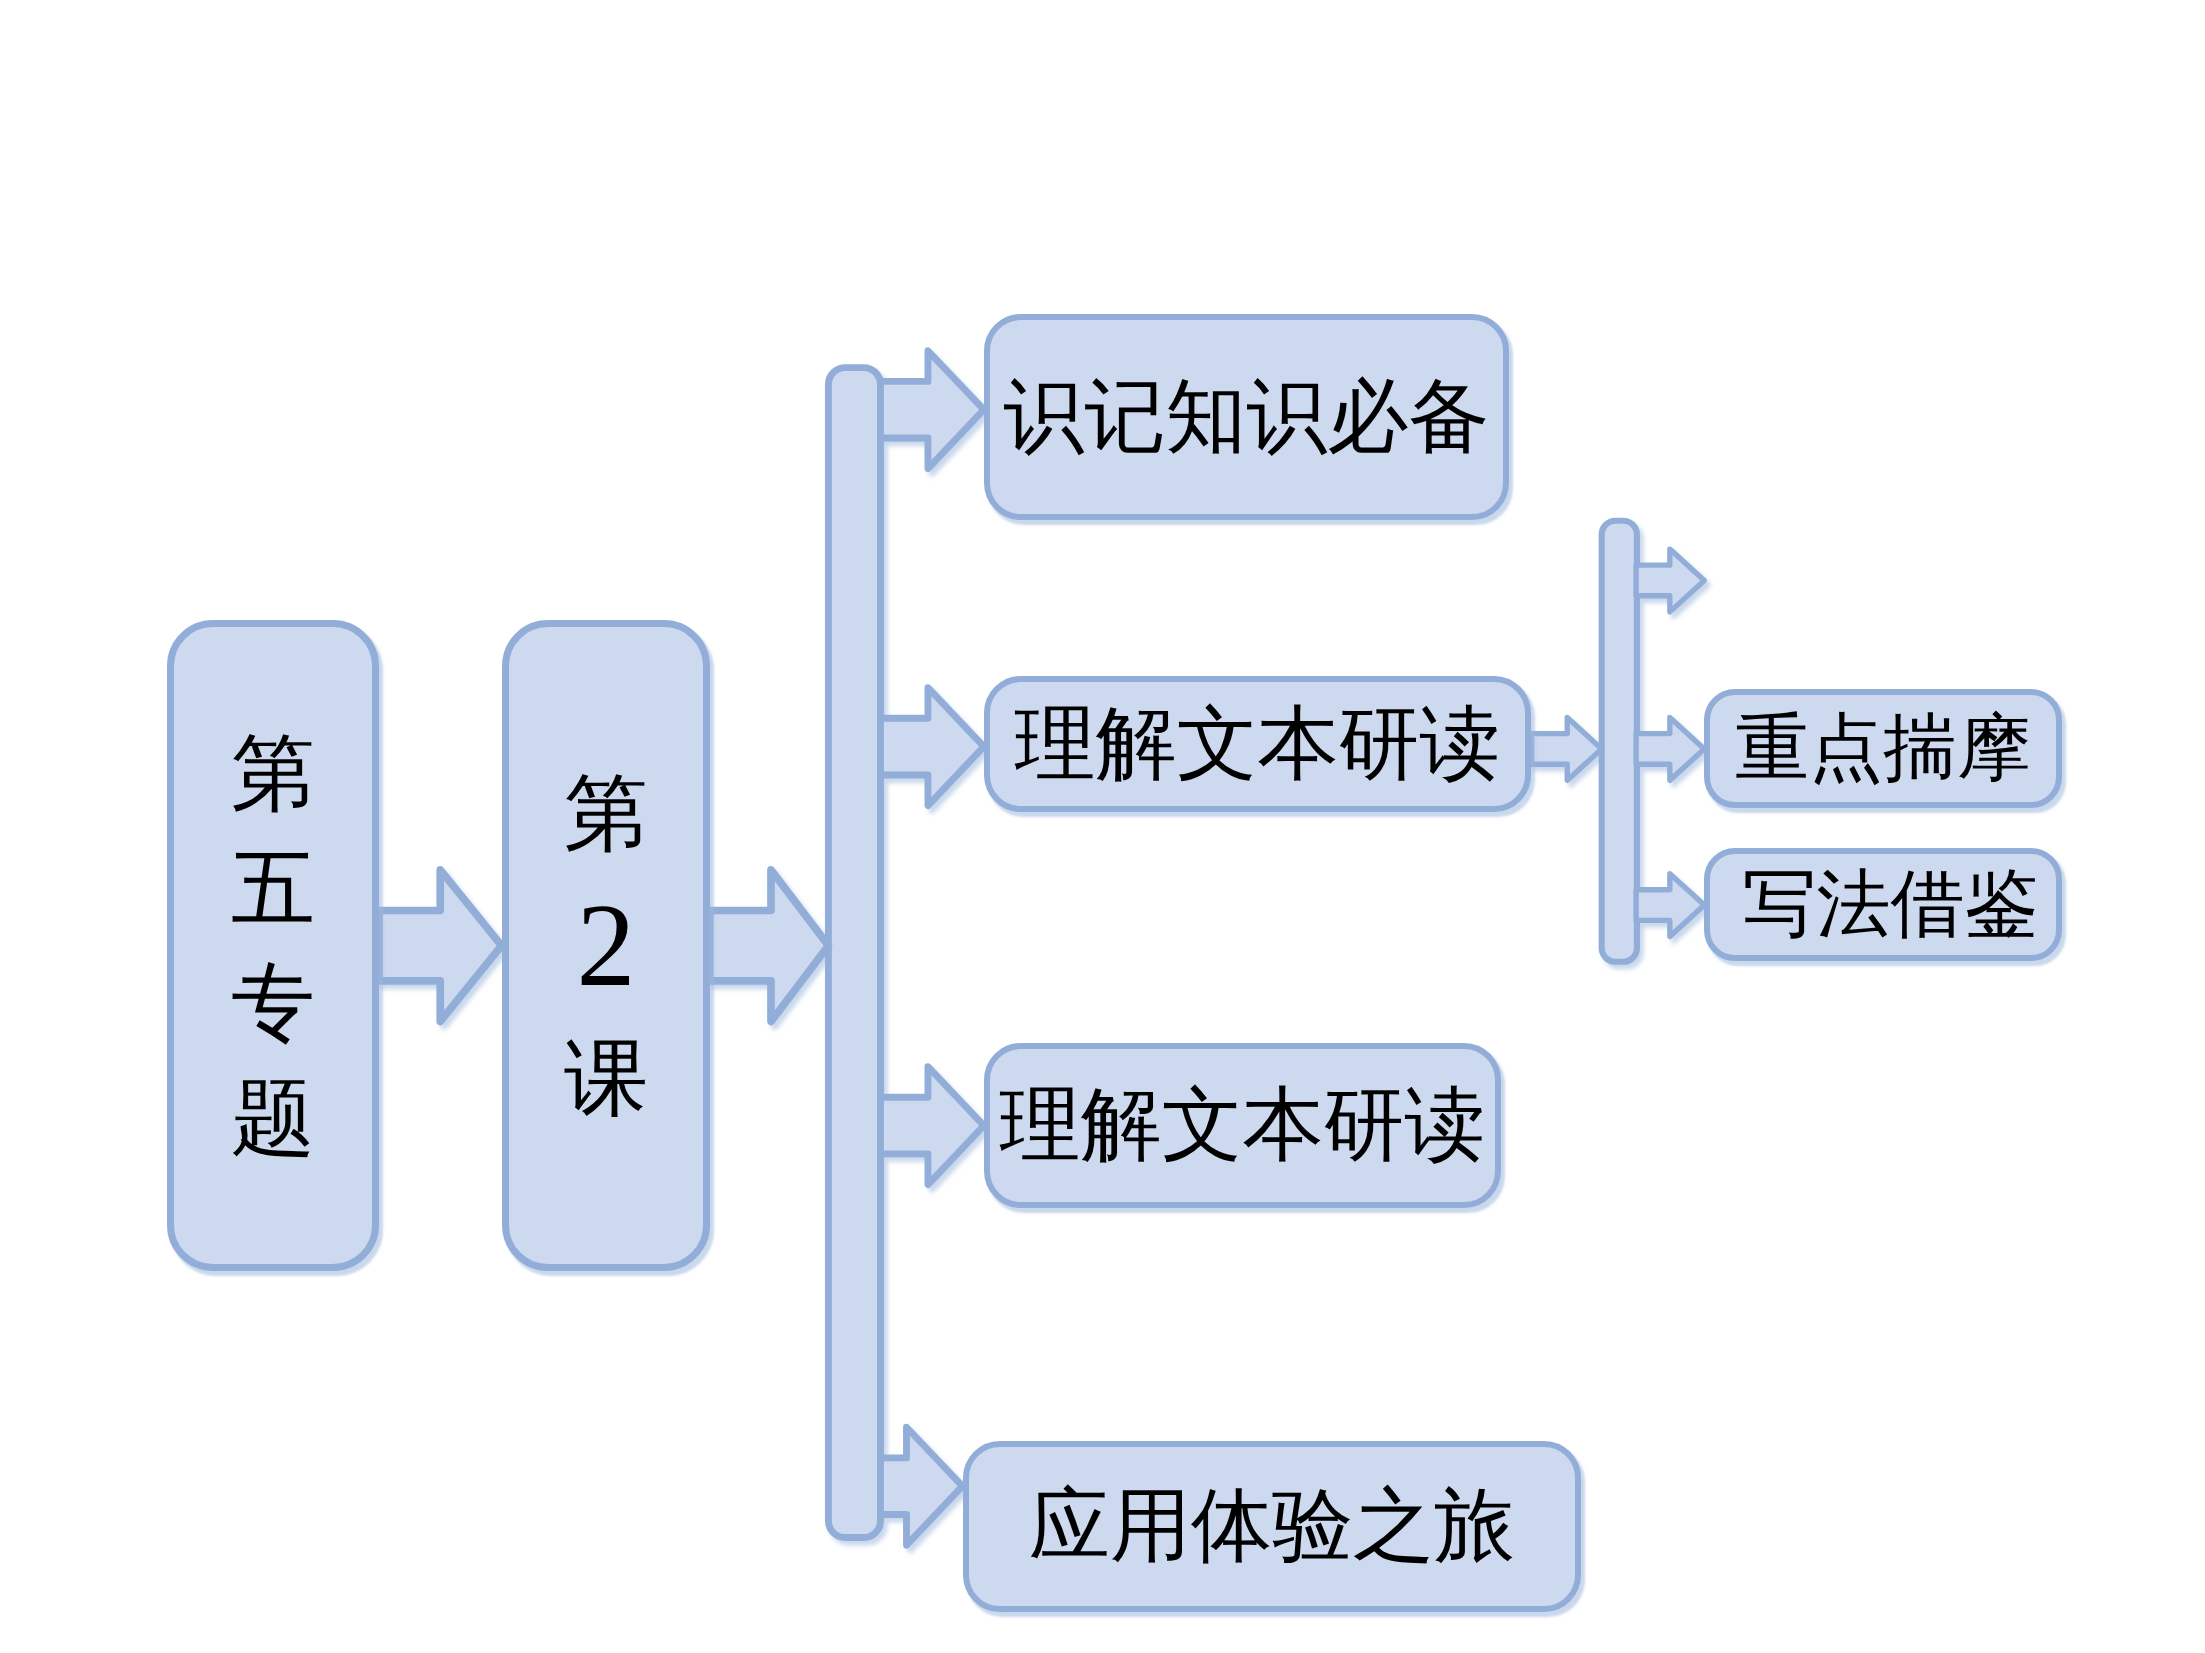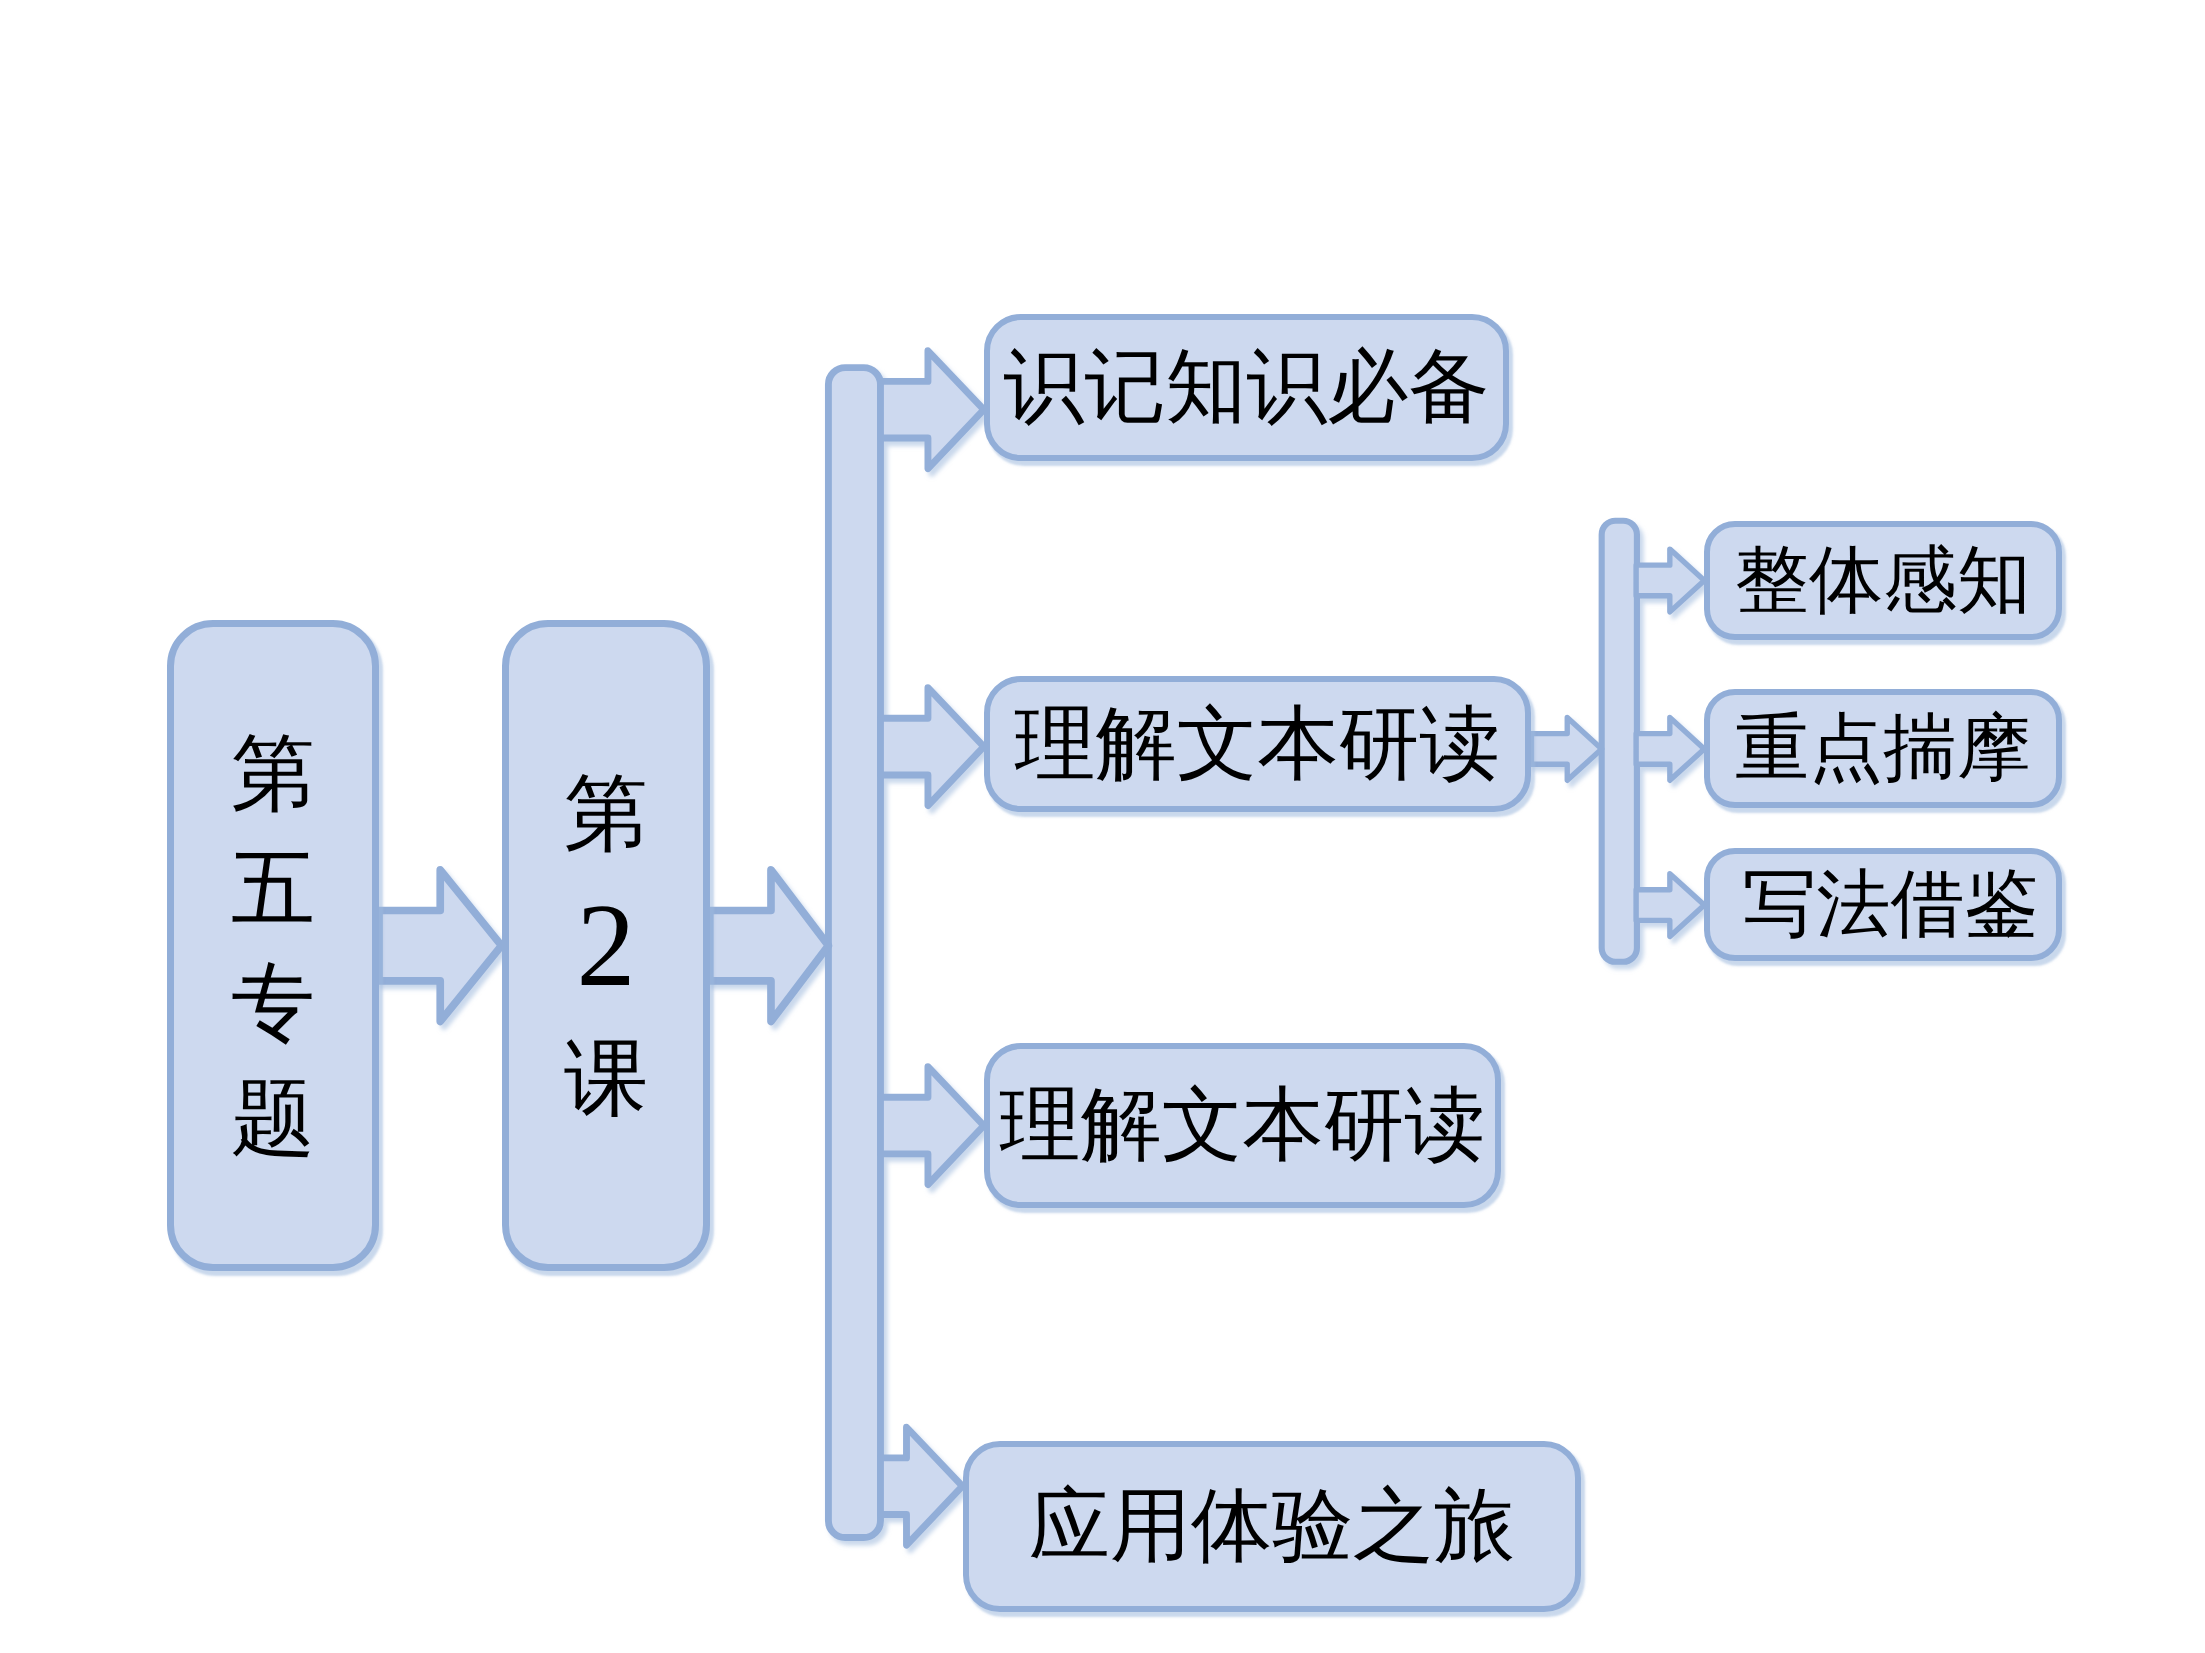--- a/index.html
+++ b/index.html
@@ -19,21 +19,21 @@
   .box.big { border-radius:46px; border-width:7.7px; flex-direction:column; }
   .box.mid { border-radius:37px; font-size:81px; }
   .box.small { border-radius:31px; border-width:6.1px; font-size:74px; }
 
   .vchar { font-size:84px; line-height:115px; text-align:center; }
   .numline { font-family:"Liberation Serif", serif; font-size:118px; line-height:150px; text-align:center; }
 
   
   .pos-topic   { left:167px;  top:620px;  width:212px; height:651px; }
   .pos-lesson  { left:502px;  top:620px;  width:208px; height:651px; }
-  .pos-sec1    { left:984px; top:314px;  width:525px; height:147px; }
+  .pos-sec1    { left:984px; top:314px;  width:525px; height:206px; }
   .pos-sec2    { left:984px; top:676px;  width:547px; height:136px; }
   .pos-sec3    { left:984px; top:1043px; width:517px; height:165px; }
   .pos-sec4    { left:963px; top:1401px; width:618px; height:171px;margin-top:40px; }
   .pos-sub1    { left:1704px; top:521px;  width:358px; height:119px; }
   .pos-sub2    { left:1704px; top:689px;  width:358px; height:119px;font-family:Liberation Serif, serif; }
   .pos-sub3    { left:1704px; top:848px; width:358px; height:113px;padding-left:15px; }
 </style>
 </head>
 <body>
 
@@ -86,23 +86,20 @@
   <div class="box mid pos-sec2">
     <span>理解文本研读</span>
   </div>
   <div class="box mid pos-sec3">
     <span>理解文本研读</span>
   </div>
   <div class="box mid pos-sec4">
     <span>应用体验之旅</span>
   </div>
 
-  <div class="box small pos-sub1">
-    <span>整体感知</span>
-  </div>
   <div class="box small pos-sub2">
     <span>重点揣摩</span>
   </div>
   <div class="box small pos-sub3">
     <span>写法借鉴</span>
   </div>
 
 </div>
 
 

